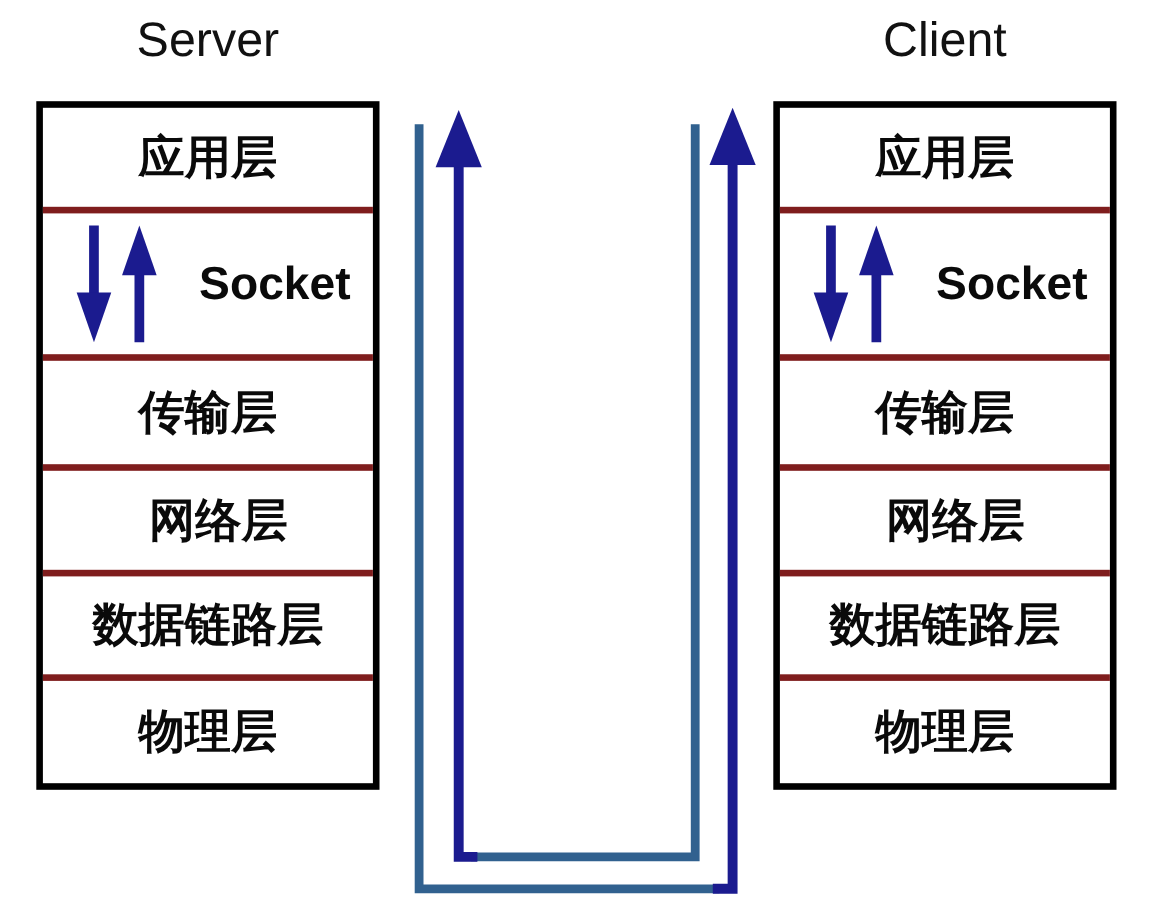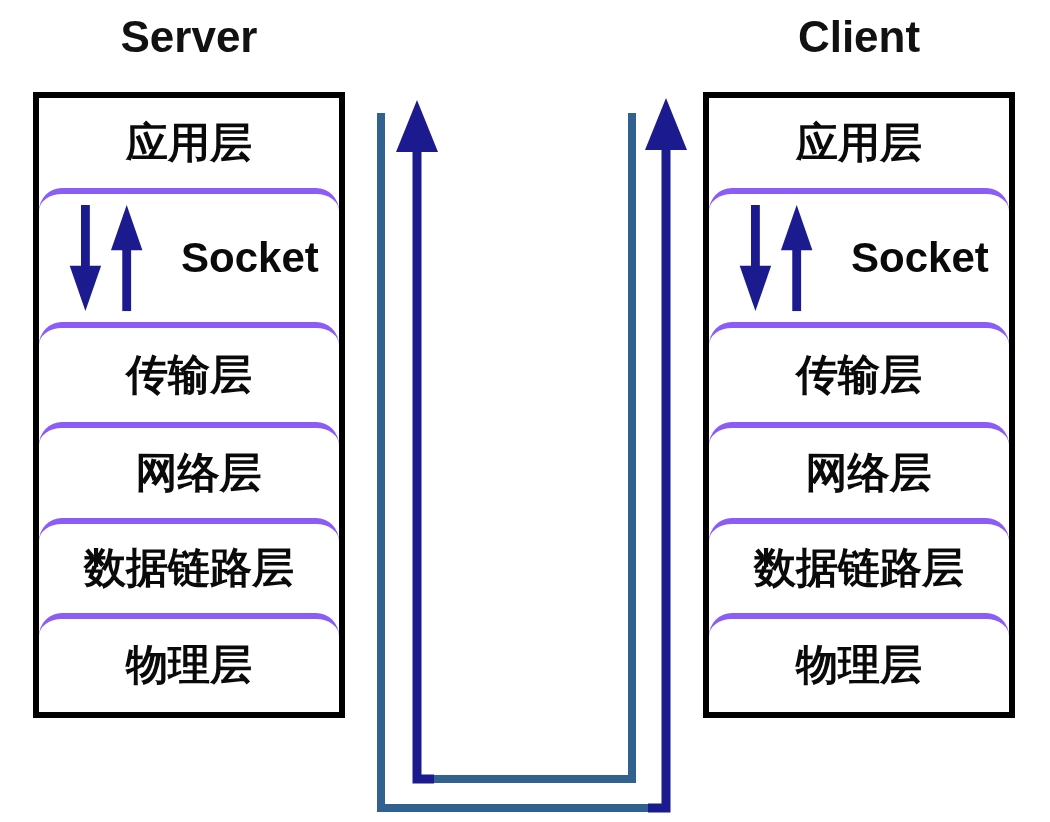--- a/index.html
+++ b/index.html
@@ -16,21 +16,21 @@
     overflow: hidden;
   }
   .col-title {
     position: absolute;
     top: 8px;
     width: 312px;
     height: 58px;
     line-height: 58px;
     text-align: center;
     font-size: 44px;
-    font-weight: bold;
+    font-weight: normal;
     color: #111111;
   }
   .server-title { left: 33px; }
   .client-title { left: 703px; text-align: center; }
 
   .stack {
     position: absolute;
     top: 92px;
     width: 312px;
     height: 626px;
@@ -45,21 +45,21 @@
 
   .row {
     display: flex;
     align-items: center;
     justify-content: center;
     font-size: 42px;
     font-weight: bold;
     color: #0a0a0a;
     overflow: hidden;
   }
-  .row + .row { border-top: 6px solid #8b5cf6; border-radius: 23px; }
+  .row + .row { border-top: 6px solid #7f1d1d; }
 
   .row-application { flex: 93 0 0; }
   .row-socket      { flex: 132 0 0; justify-content: flex-start; padding-left: 24px; gap: 26px; }
   .row-transport   { flex: 97 0 0; }
   .row-network     { flex: 92 0 0; padding-left: 19px; }
   .row-datalink    { flex: 92 0 0; }
   .row-physical    { flex: 96 0 0; justify-content: center; }
 
   .socket-arrows { width: 92px; height: 114px; flex: 0 0 auto; }
   .socket-label { font-size: 42px; font-weight: bold; }

